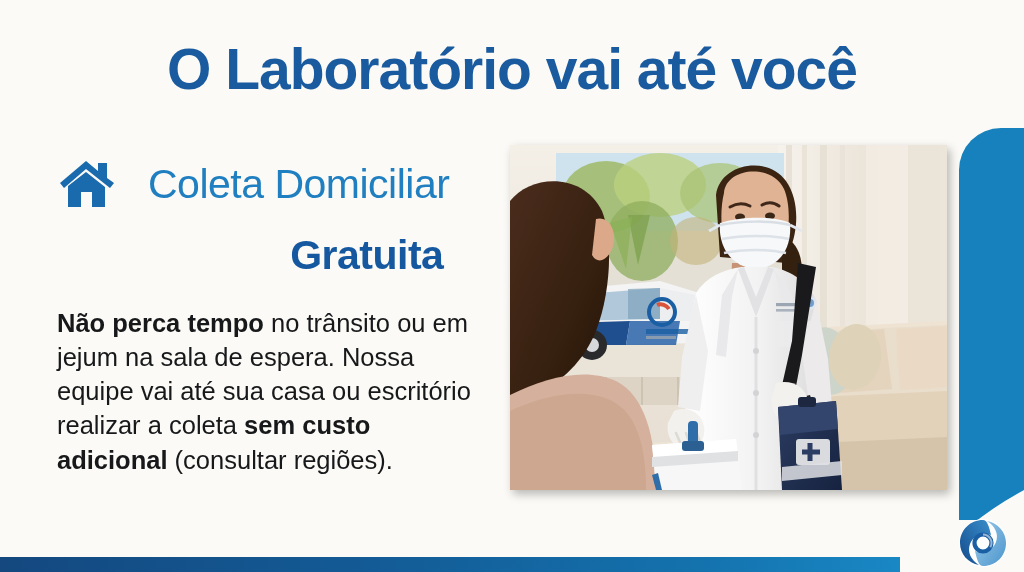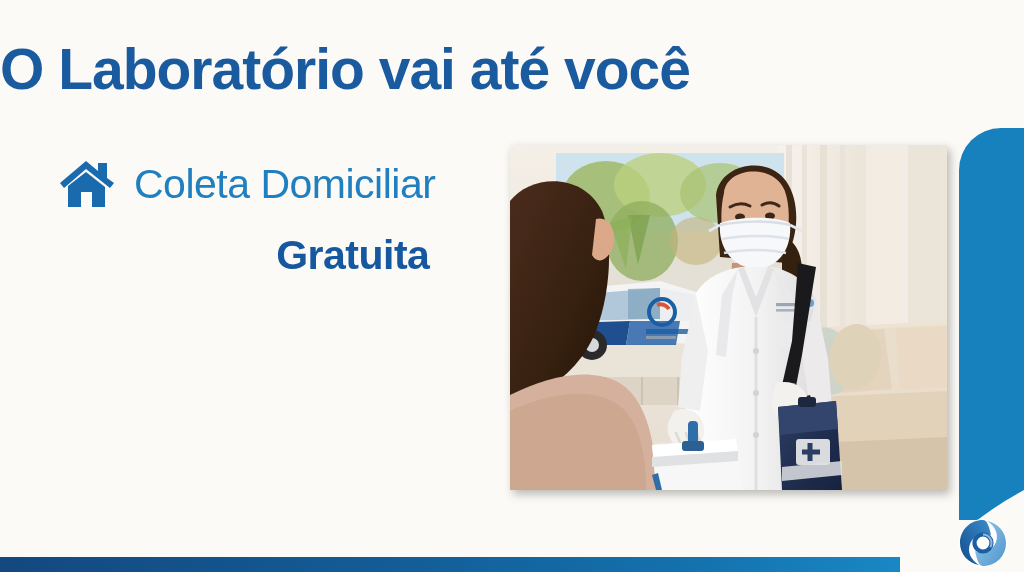--- a/index.html
+++ b/index.html
@@ -72,40 +72,40 @@
     height: 50px;
     z-index: 6;
   }
 
   
   .title {
     position: absolute;
     left: 0;
     top: 36px;
     width: 1024px;
-    text-align: left;
+    text-align: center;
     font-size: 57px;
     font-weight: bold;
     color: #1a5a9e;
     letter-spacing: -1px;
     white-space: nowrap;
     z-index: 4;
   }
 
   
   .subhead {
     position: absolute;
     left: 56px;
     top: 156px;
     z-index: 4;
   }
   .subhead-row {
     display: flex;
     align-items: center;
-    gap: 14px;
+    gap: 28px;
   }
   .house-icon {
     width: 64px;
     height: 56px;
     flex: 0 0 auto;
   }
   .subhead-line1 {
     font-size: 41px;
     font-weight: normal;
     color: #1f7fc0;
@@ -171,20 +171,21 @@
         <svg viewBox="0 0 64 56" width="64" height="56" xmlns="http://www.w3.org/2000/svg">
           <path d="M4 27 L30 5 L42 15 L42 7 L51 7 L51 22 L58 27 L54 32 L30 13 L8 32 Z" fill="#1a6aae"></path>
           <path d="M12 30 L30 16 L49 31 L49 51 L36 51 L36 36 L25 36 L25 51 L12 51 Z" fill="#1a6aae"></path>
         </svg>
       </span>
       <span class="subhead-line1">Coleta Domiciliar</span>
     </div>
     <div class="subhead-line2">Gratuita</div>
   </div>
 
+  <div class="body-copy"><b>Não perca tempo</b><span> no trânsito ou em jejum na sala de espera. Nossa equipe vai até sua casa ou escritório realizar a coleta </span><b>sem custo adicional</b><span> (consultar regiões).</span></div>
 
   <div class="photo-frame">
     <svg width="437" height="345" viewBox="0 0 437 345" xmlns="http://www.w3.org/2000/svg">
       <defs>
         <linearGradient id="wallG" x1="0" y1="0" x2="0" y2="1">
           <stop offset="0%" stop-color="#f4efe7"></stop>
           <stop offset="100%" stop-color="#e6ddd1"></stop>
         </linearGradient>
         <linearGradient id="curtainG" x1="0" y1="0" x2="1" y2="0">
           <stop offset="0%" stop-color="#f6f2ec"></stop>

